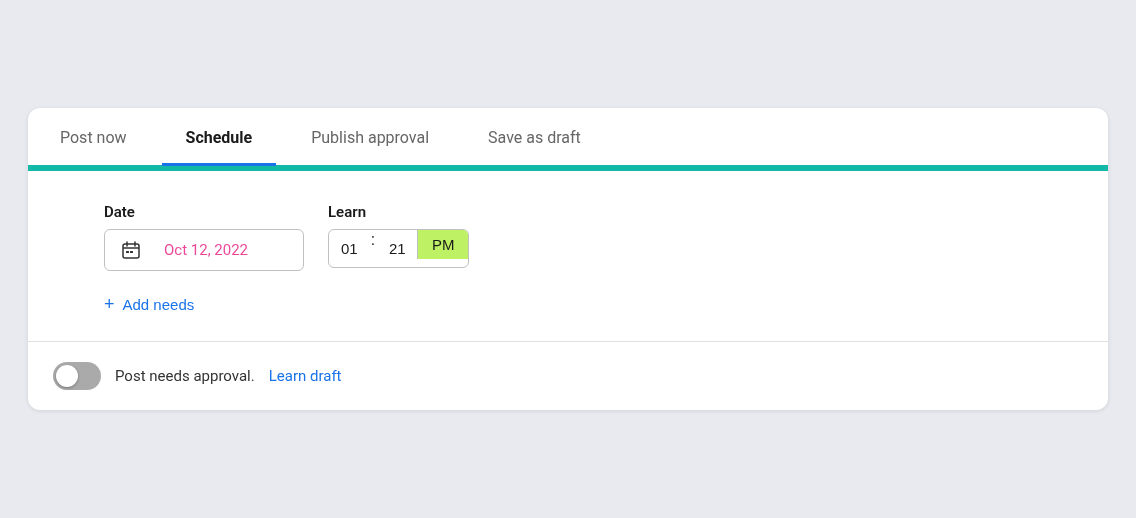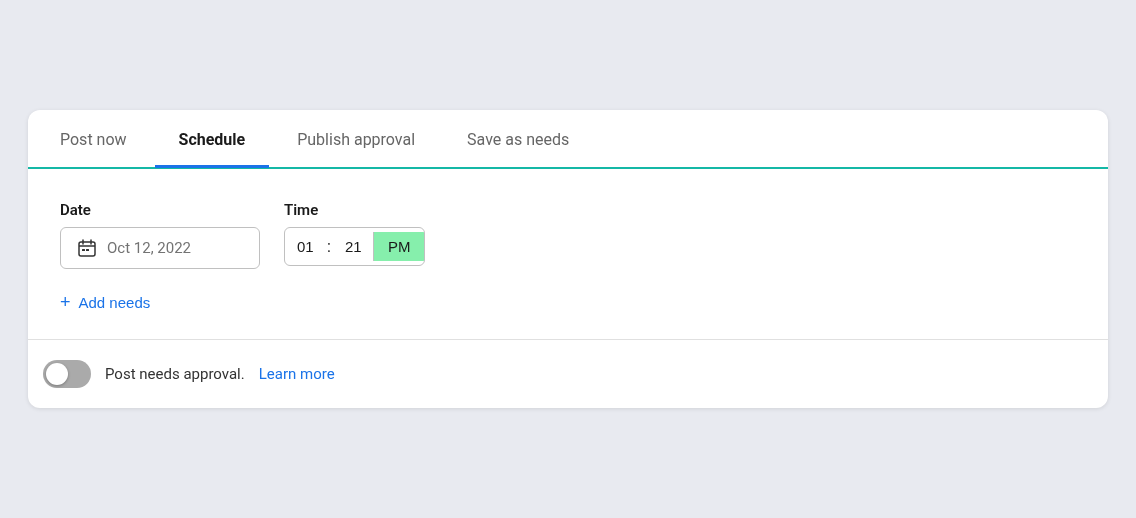--- a/index.html
+++ b/index.html
@@ -23,22 +23,22 @@
       width: 1080px;
       box-shadow: 0 1px 4px rgba(0,0,0,0.1);
       overflow: hidden;
     }
 
     
     .tabs {
       display: flex;
       align-items: flex-end;
       padding: 0 32px;
-      border-bottom: 2px solid #14b8a6;
-      gap: 4px;
+      border-bottom: 6px solid #14b8a6;
+      gap: 11px;
     }
 
     .tab {
       padding: 20px 24px 16px 24px;
       font-size: 16px;
       color: #666;
       cursor: pointer;
       border-bottom: 3px solid transparent;
       margin-bottom: -1px;
       white-space: nowrap;
@@ -51,20 +51,21 @@
 
     .tab.active {
       color: #1a1a1a;
       font-weight: 700;
       border-bottom: 3px solid #1a73e8;
     }
 
     
     .content {
       padding: 32px 32px 24px 32px;
+      margin-left: 44px;
     }
 
     .fields-row {
       display: flex;
       align-items: flex-start;
       gap: 24px;
     }
 
     .field-group {
       display: flex;
@@ -75,41 +76,41 @@
     .field-label {
       font-size: 15px;
       font-weight: 600;
       color: #1a1a1a;
     }
 
     
     .date-input {
       display: flex;
       align-items: center;
-      gap: 10px;
+      gap: 23px;
       border: 1.5px solid #c0c0c0;
       border-radius: 6px;
       padding: 10px 16px;
       font-size: 15px;
-      color: #737373;
+      color: #ec4899;
       cursor: pointer;
       background: #fff;
       min-width: 200px;
     }
 
     .calendar-icon {
       width: 20px;
       height: 20px;
       flex-shrink: 0;
     }
 
     
     .time-input {
       display: flex;
-      align-items: center;
+      align-items: flex-start;
       border: 1.5px solid #c0c0c0;
       border-radius: 6px;
       overflow: hidden;
       font-size: 15px;
       color: #1a1a1a;
       background: #fff;
     }
 
     .time-hours,
     .time-minutes {
@@ -123,21 +124,21 @@
       background: transparent;
     }
 
     .time-separator {
       font-size: 16px;
       color: #1a1a1a;
       padding: 0 2px;
     }
 
     .ampm-btn {
-      background: #86efac;
+      background: #bef264;
       border: none;
       border-left: 1.5px solid #c0c0c0;
       padding: 6px 14px;
       font-size: 15px;
       color: #1a1a1a;
       cursor: pointer;
       font-weight: 500;
     }
 
     
@@ -163,21 +164,21 @@
 
     .plus-icon {
       font-size: 18px;
       font-weight: 400;
       line-height: 1;
     }
 
     
     .bottom-section {
       border-top: 1px solid #e0e0e0;
-      padding: 20px 15px;
+      padding: 20px 25px;
       display: flex;
       align-items: center;
       gap: 14px;
     }
 
     
     .toggle-container {
       position: relative;
       width: 48px;
       height: 28px;
@@ -219,42 +220,42 @@
   </style>
 </head>
 <body>
 
 <div class="card">
 
   <div class="tabs">
     <div class="tab">Post now</div>
     <div class="tab active">Schedule</div>
     <div class="tab">Publish approval</div>
-    <div class="tab">Save as needs</div>
+    <div class="tab">Save as draft</div>
   </div>
 
   <div class="content">
     <div class="fields-row">
 
       <div class="field-group">
         <span class="field-label">Date</span>
         <div class="date-input">
           <svg class="calendar-icon" viewBox="0 0 20 20" fill="none" xmlns="http://www.w3.org/2000/svg">
             <rect x="2" y="4" width="16" height="14" rx="2" stroke="#333" stroke-width="1.5" fill="none"></rect>
             <path d="M2 8h16" stroke="#333" stroke-width="1.5"></path>
             <path d="M6 2v4M14 2v4" stroke="#333" stroke-width="1.5" stroke-linecap="round"></path>
             <rect x="5" y="11" width="3" height="2" rx="0.5" fill="#333"></rect>
             <rect x="9" y="11" width="3" height="2" rx="0.5" fill="#333"></rect>
           </svg>
           <span>Oct 12, 2022</span>
         </div>
       </div>
 
       <div class="field-group">
-        <span class="field-label">Time</span>
+        <span class="field-label">Learn</span>
         <div class="time-input">
           <input class="time-hours" type="text" value="01" readonly="" style="">
           <span class="time-separator">:</span>
           <input class="time-minutes" type="text" value="21" readonly="" style="">
           <button class="ampm-btn">PM</button>
         </div>
       </div>
     </div>
 
     <div class="add-time-row">
@@ -265,15 +266,15 @@
     </div>
   </div>
 
   <div class="bottom-section">
     <div class="toggle-container">
       <div class="toggle-track">
         <div class="toggle-thumb"></div>
       </div>
     </div>
     <span class="approval-text">Post needs approval.</span>
-    <a href="#" class="learn-more-link">Learn more</a>
+    <a href="#" class="learn-more-link">Learn draft</a>
   </div>
 </div>
 
 </body></html>

